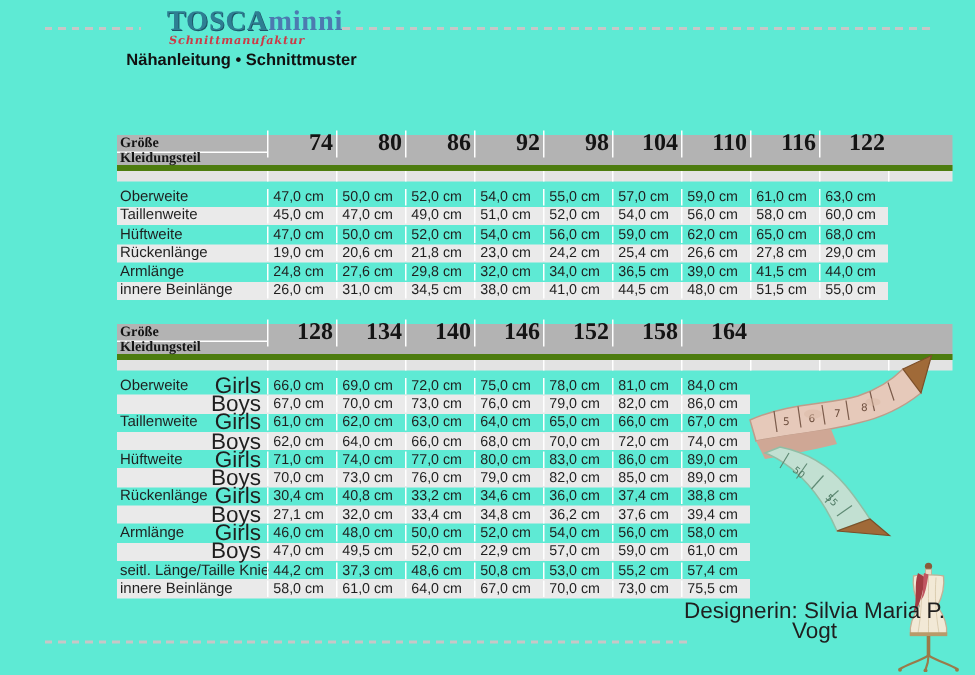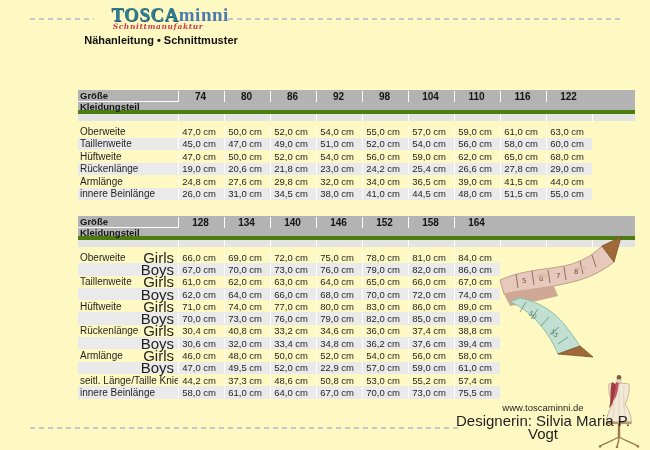--- a/index.html
+++ b/index.html
@@ -1,16 +1,16 @@
 <!DOCTYPE html>
 <html><head>
 <meta charset="utf-8">
 <style>
   html,body{margin:0;padding:0;background:#fff;}
-  .page{position:relative;width:650px;height:450px;background:#fef9c3;overflow:hidden;
+  .page{position:relative;width:650px;height:450px;background:#5eead4;overflow:hidden;
         font-family:"Liberation Sans",sans-serif;color:#1f1f1f;}
 
   
   .dash{position:absolute;height:2px;
         background:repeating-linear-gradient(90deg,#c7c7c7 0 5px,transparent 5px 9px);}
   #dashTL{left:30px;top:18px;width:64px;}
   #dashTR{left:228px;top:18px;width:393px;}
   #dashB{left:30px;top:427px;width:428px;}
 
   
@@ -24,29 +24,29 @@
 
   
   .title{position:absolute;left:78px;top:59px;font-family:"DejaVu Serif",serif;
          font-style:italic;font-weight:600;font-size:15px;letter-spacing:1px;color:#1a1a1a;}
 
   
   .mtable{position:absolute;left:78px;}
   #table1{top:90px;--rh:12.5px;}
   #table2{top:216px;--rh:12.3px;}
   .t-row{display:flex;width:max-content;box-sizing:border-box;}
-  .t-head{height:12px;background:#b3b3b3;font-weight:700;font-size:9.5px;align-items:center;color:#141414;}
+  .t-head{height:12px;background:#b3b3b3;font-weight:700;font-size:9.5px;align-items:center;color:#141414;font-family:Liberation Serif, serif;}
   .t-head2{border-bottom:4px solid #4d7c0f;height:12px;}
   .c-label{width:100px;display:flex;justify-content:space-between;align-items:center;
            padding-left:2px;padding-right:4px;box-sizing:border-box;white-space:nowrap;}
   .t-head .c-label{border-bottom:1px solid #fff;}
   .t-head2 .c-label{border-bottom:none;}
   .c-val{width:46px;text-align:right;padding-right:8px;box-sizing:border-box;
          border-left:1px solid #fff;font-size:9.5px;white-space:nowrap;}
-  .c-size{text-align:center;padding-right:2px;font-size:10px;}
+  .c-size{text-align:right;padding-right:2px;font-size:16px;}
   .c-extra{width:43px;border-left:1px solid #fff;box-sizing:border-box;}
   .t-spacer{height:7px;background:#e3e3e3;}
   .t-gap{height:4px;width:10px;}
   .t-data{height:var(--rh);align-items:center;font-size:9.5px;}
   .t-data.odd{background:#eaeaea;}
   .lab-main{white-space:nowrap;font-size:10px;}
   .lab-sub{white-space:nowrap;font-size:15px;}
 
   
   .footer{position:absolute;left:443px;top:401px;width:200px;text-align:center;line-height:13px;}
@@ -329,21 +329,21 @@
         <div class="c-val">34,6 cm</div>
         <div class="c-val">36,0 cm</div>
         <div class="c-val">37,4 cm</div>
         <div class="c-val">38,8 cm</div>
       </div>
       <div class="t-data t-row odd">
         <div class="c-label">
           <div class="lab-main"></div>
           <div class="lab-sub">Boys</div>
         </div>
-        <div class="c-val">30,6 cm</div>
+        <div class="c-val">27,1 cm</div>
         <div class="c-val">32,0 cm</div>
         <div class="c-val">33,4 cm</div>
         <div class="c-val">34,8 cm</div>
         <div class="c-val">36,2 cm</div>
         <div class="c-val">37,6 cm</div>
         <div class="c-val">39,4 cm</div>
       </div>
       <div class="t-data t-row even">
         <div class="c-label">
           <div class="lab-main">Armlänge</div>
@@ -448,17 +448,16 @@
       <path d="M27,63 C20,67 13,69 8,72"></path>
       <path d="M27,63 C34,67 41,69 46,72"></path>
       <path d="M27,63 C27,67 26,70 25,72.5"></path>
     </g>
     <circle cx="8" cy="72.5" r="1.3" fill="#9a7a4a"></circle>
     <circle cx="46" cy="72.5" r="1.3" fill="#9a7a4a"></circle>
     <circle cx="25" cy="73" r="1.3" fill="#9a7a4a"></circle>
   </svg>
 
   <div class="footer">
-    <div class="site">www.toscaminni.de</div>
     <div class="designer">Designerin: Silvia Maria P. Vogt</div>
   </div>
 
 </div>
 
 </body></html>

